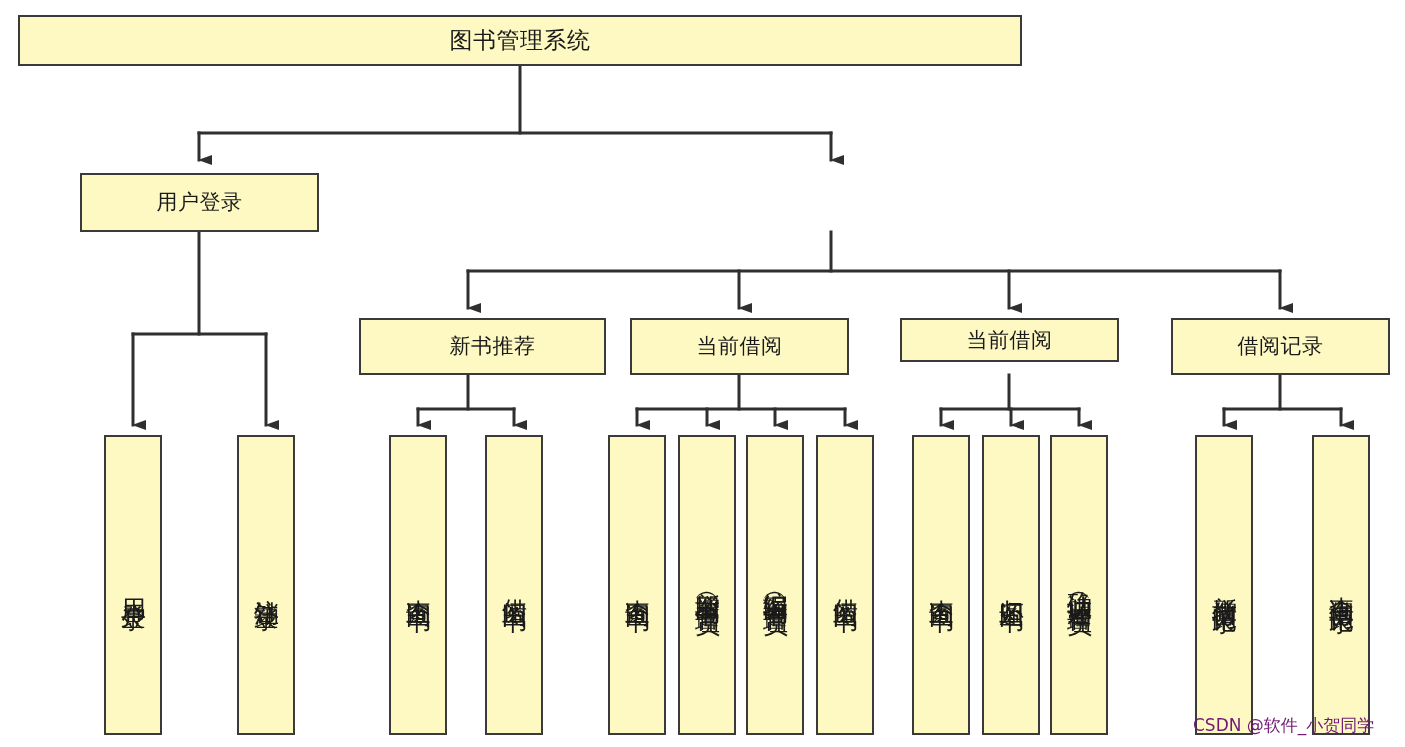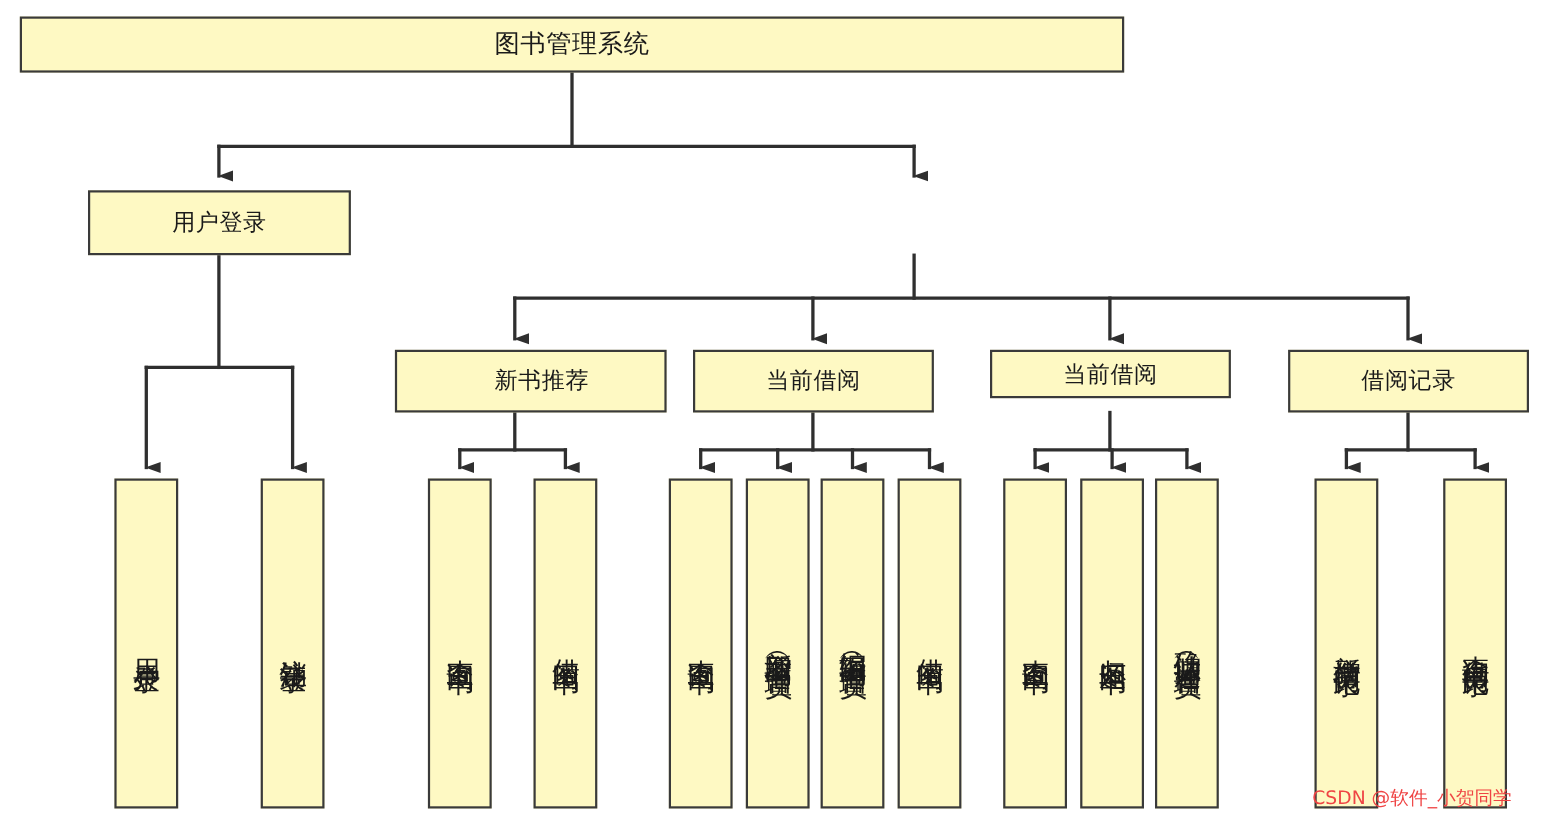--- a/index.html
+++ b/index.html
@@ -40,21 +40,21 @@
     text-orientation:upright;
     font-size:25px;
     line-height:1.12;
     letter-spacing:3px;
     white-space:nowrap;
   }
   #watermark{
     position:absolute;
     left:1193px;top:714px;
     font-size:17px;
-    color:#ef4444;
+    color:#701a75;
     white-space:nowrap;
     pointer-events:none;
   }
 </style>
 </head>
 <body>
 
 <div id="diagram-root">
 
   <svg id="edges" viewBox="0 0 1405 747">

